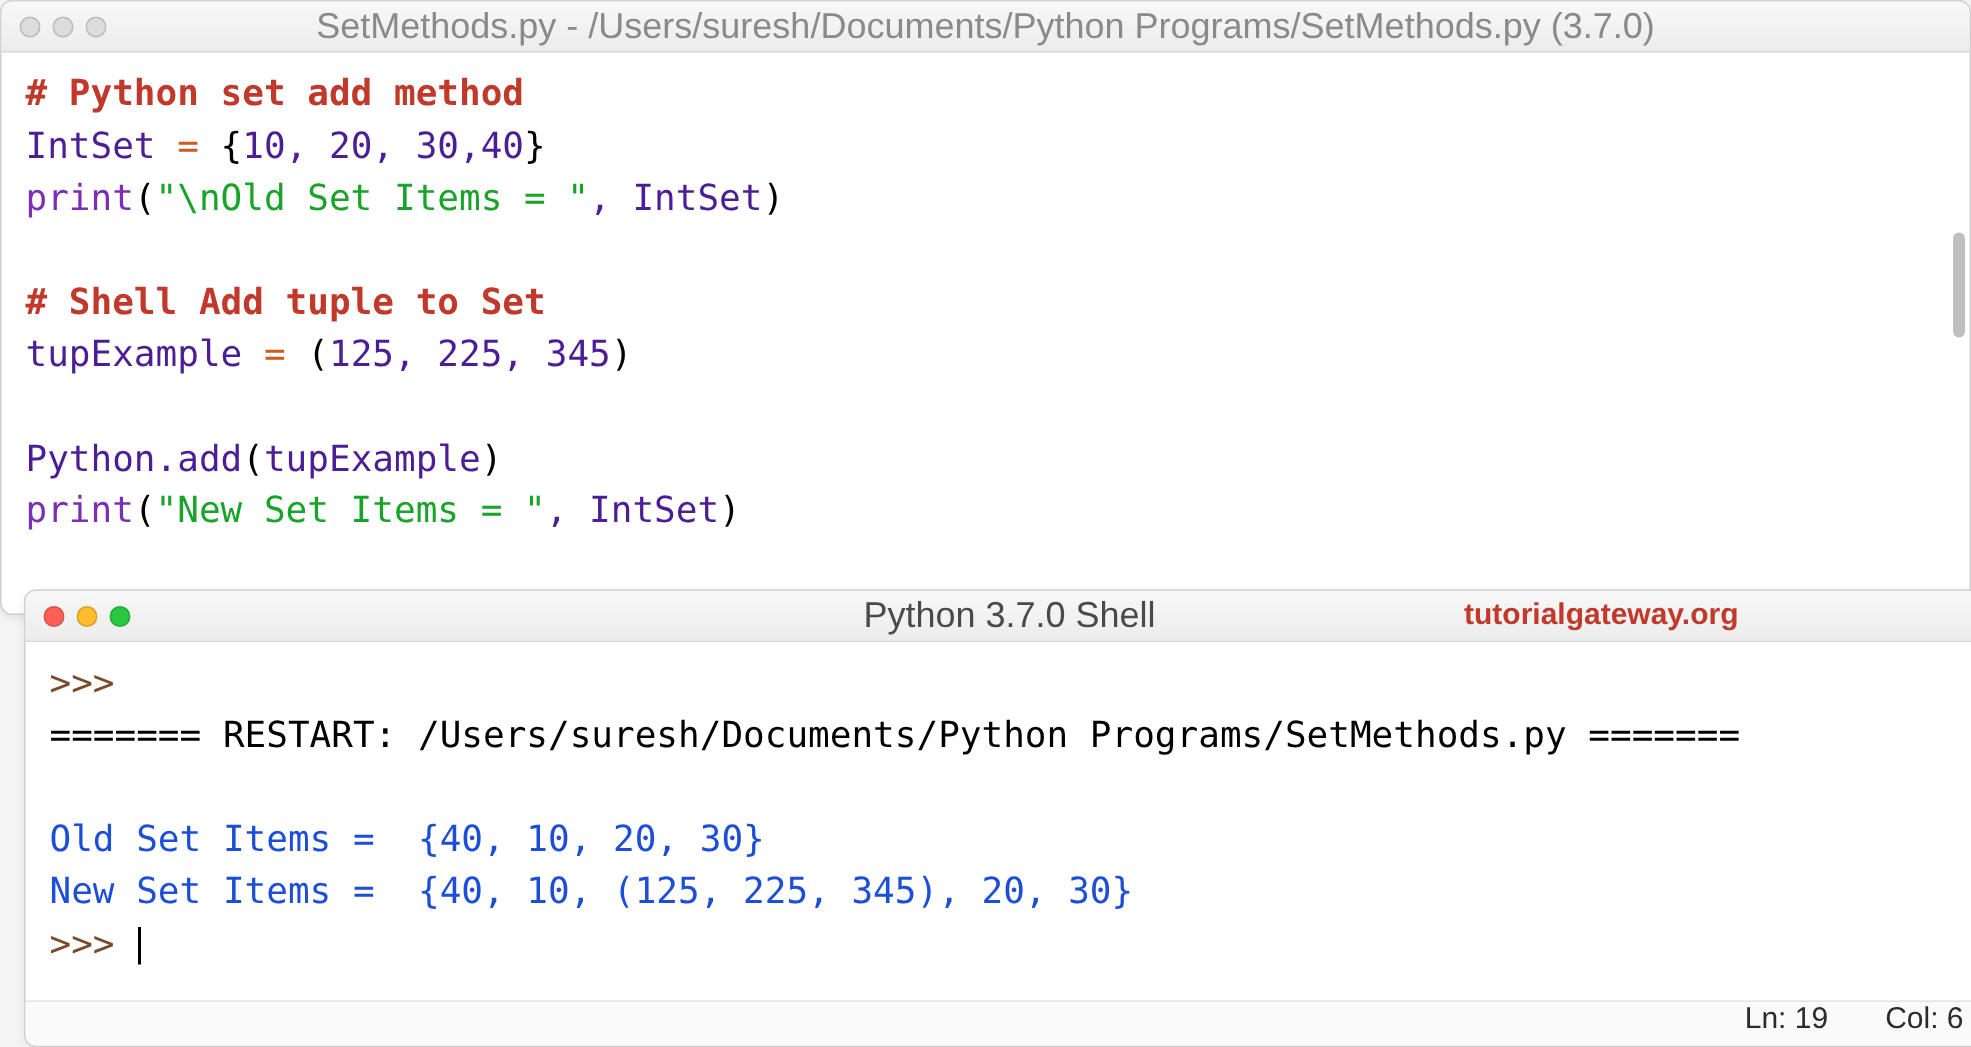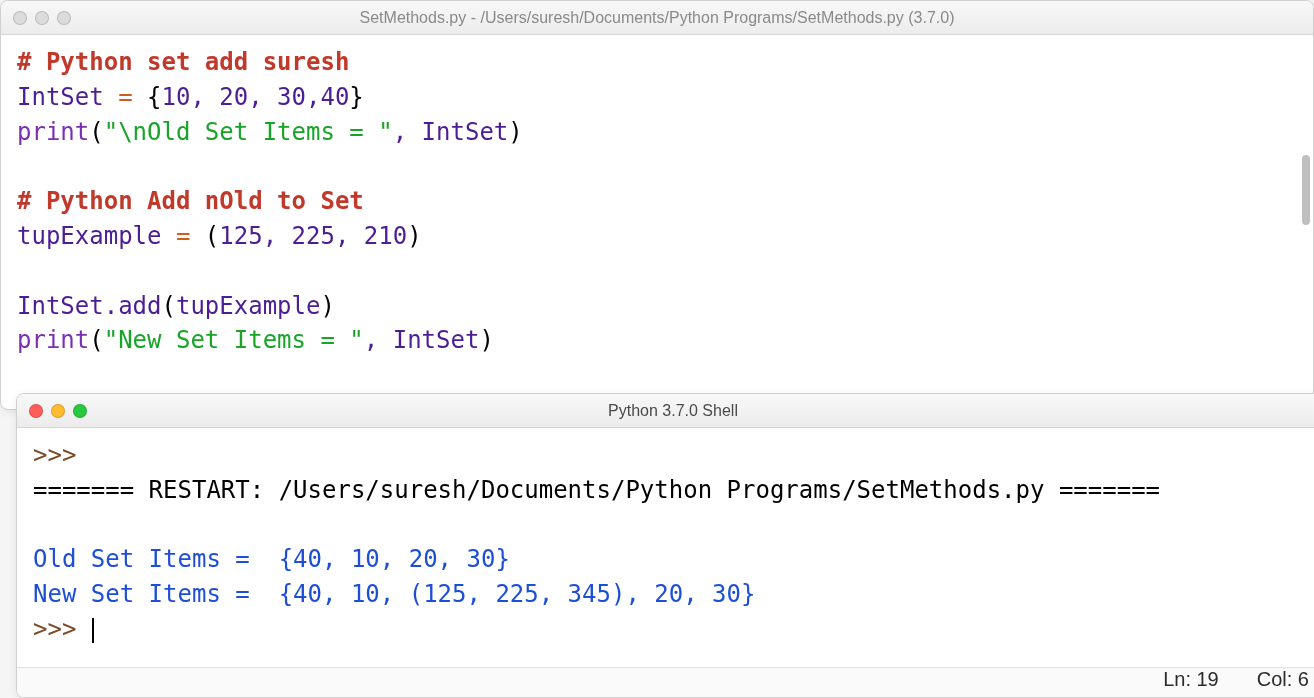--- a/index.html
+++ b/index.html
@@ -55,21 +55,21 @@
   }
   .dot-red   { background:#ff5f57; }
   .dot-yellow{ background:#febc2e; }
   .dot-green { background:#28c840; }
   .dot-dim   { background:#dcdcdc; }
   .title-text {
     position: absolute;
     left: 0; right: 0;
     text-align: center;
     font-family: -apple-system, "Helvetica Neue", Arial, sans-serif;
-    font-size: 16px;
+    font-size: 24px;
     color: #8a8a8a;
     pointer-events: none;
     white-space: nowrap;
     overflow: hidden;
     text-overflow: ellipsis;
     padding: 0 120px;
   }
   .title-text.active { color: #4a4a4a; }
   .watermark {
     position: absolute;
@@ -135,41 +135,42 @@
 
 <div class="window editor-window">
   <div class="titlebar">
     <div class="traffic">
       <div class="dot dot-dim"></div>
       <div class="dot dot-dim"></div>
       <div class="dot dot-dim"></div>
     </div>
     <div class="title-text">SetMethods.py - /Users/suresh/Documents/Python Programs/SetMethods.py (3.7.0)</div>
   </div>
-  <div class="code-area"><span class="c-comment"># Python set add suresh</span>
+  <div class="code-area"><span class="c-comment"># Python set add method</span>
 <span class="c-ident">IntSet</span><span class="c-op"> = </span><span class="c-paren">{</span><span class="c-num">10, 20, 30,40</span><span class="c-paren">}</span>
 <span class="c-builtin">print</span><span class="c-paren">(</span><span class="c-string">"\nOld Set Items = "</span><span class="c-ident">, IntSet</span><span class="c-paren">)</span>
 
-<span class="c-comment"># Python Add nOld to Set</span>
-<span class="c-ident">tupExample</span><span class="c-op"> = </span><span class="c-paren">(</span><span class="c-num">125, 225, 210</span><span class="c-paren">)</span>
+<span class="c-comment"># Shell Add tuple to Set</span>
+<span class="c-ident">tupExample</span><span class="c-op"> = </span><span class="c-paren">(</span><span class="c-num">125, 225, 345</span><span class="c-paren">)</span>
 
-<span class="c-ident">IntSet.add</span><span class="c-paren">(</span><span class="c-ident">tupExample</span><span class="c-paren">)</span>
+<span class="c-ident">Python.add</span><span class="c-paren">(</span><span class="c-ident">tupExample</span><span class="c-paren">)</span>
 <span class="c-builtin">print</span><span class="c-paren">(</span><span class="c-string">"New Set Items = "</span><span class="c-ident">, IntSet</span><span class="c-paren">)</span>
     <div class="scroll-indicator scroll-editor"></div>
   </div>
 </div>
 
 <div class="window shell-window">
   <div class="titlebar">
     <div class="traffic">
       <div class="dot dot-red"></div>
       <div class="dot dot-yellow"></div>
       <div class="dot dot-green"></div>
     </div>
     <div class="title-text active">Python 3.7.0 Shell</div>
+    <div class="watermark">tutorialgateway.org</div>
   </div>
   <div class="code-area"><span class="c-prompt">&gt;&gt;&gt;</span>
 <span class="c-restart">======= RESTART: /Users/suresh/Documents/Python Programs/SetMethods.py =======</span>
 
 <span class="c-output">Old Set Items =  {40, 10, 20, 30}</span>
 <span class="c-output">New Set Items =  {40, 10, (125, 225, 345), 20, 30}</span>
 <span class="c-prompt">&gt;&gt;&gt;</span><span> </span><span class="cursor"></span>
     <div class="scroll-indicator scroll-shell"></div>
   </div>
   <div class="statusbar">

